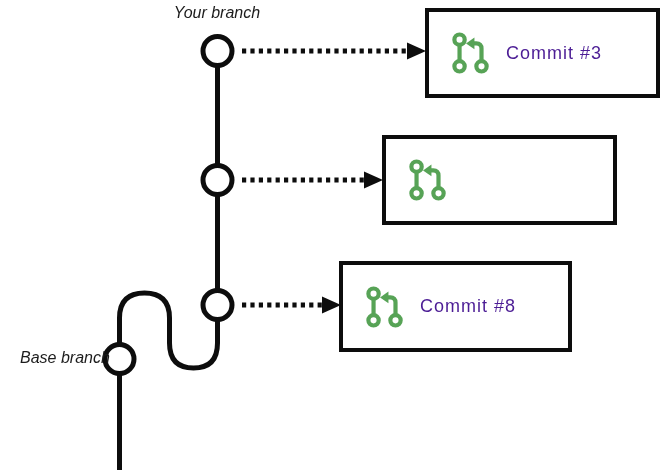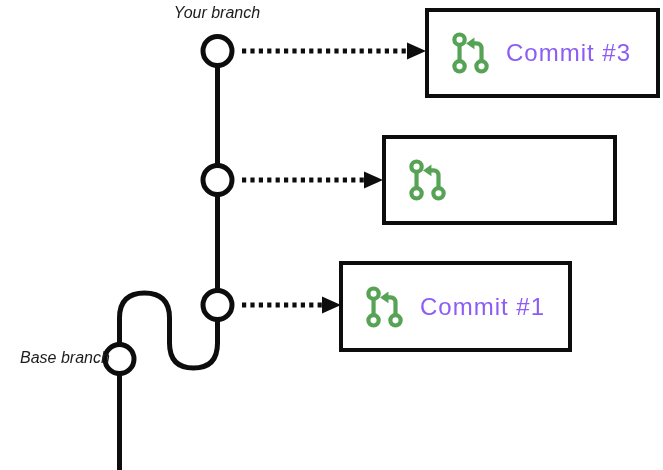--- a/index.html
+++ b/index.html
@@ -47,23 +47,23 @@
     background: #ffffff;
     display: flex;
     align-items: center;
     padding-left: 21px;
     gap: 14px;
   }
   .commit-box.box-3 { left: 425px; top: 8px;   width: 235px; height: 90px; }
   .commit-box.box-2 { left: 382px; top: 135px; width: 235px; height: 90px; }
   .commit-box.box-1 { left: 339px; top: 261px; width: 233px; height: 91px; }
   .commit-label {
-    font-size: 24px;
+    font-size: 18px;
     letter-spacing: 1px;
-    color: #8b5cf6;
+    color: #4c1d95;
     white-space: nowrap;
   }
   .pr-icon {
     width: 42px;
     height: 46px;
     flex: 0 0 auto;
   }
   .pr-icon .stroke {
     fill: none;
     stroke: var(--green, #57a356);
@@ -158,16 +158,16 @@
 
   <div class="commit-box box-1">
     <svg class="pr-icon" viewBox="0 0 22 24" xmlns="http://www.w3.org/2000/svg">
       <circle class="stroke" cx="5" cy="5" r="2.7"></circle>
       <path class="stroke" d="M5,7.7 L5,16.3"></path>
       <circle class="stroke" cx="5" cy="19" r="2.7"></circle>
       <circle class="stroke" cx="16.5" cy="19" r="2.7"></circle>
       <path class="stroke" d="M16.5,16.3 L16.5,9.7 Q16.5,7 13.8,7 L12,7"></path>
       <polygon class="fill" points="8.4,7 12.8,3.9 12.8,10.1"></polygon>
     </svg>
-    <span class="commit-label">Commit #1</span>
+    <span class="commit-label">Commit #8</span>
   </div>
 
 </div>
 
 </body></html>

